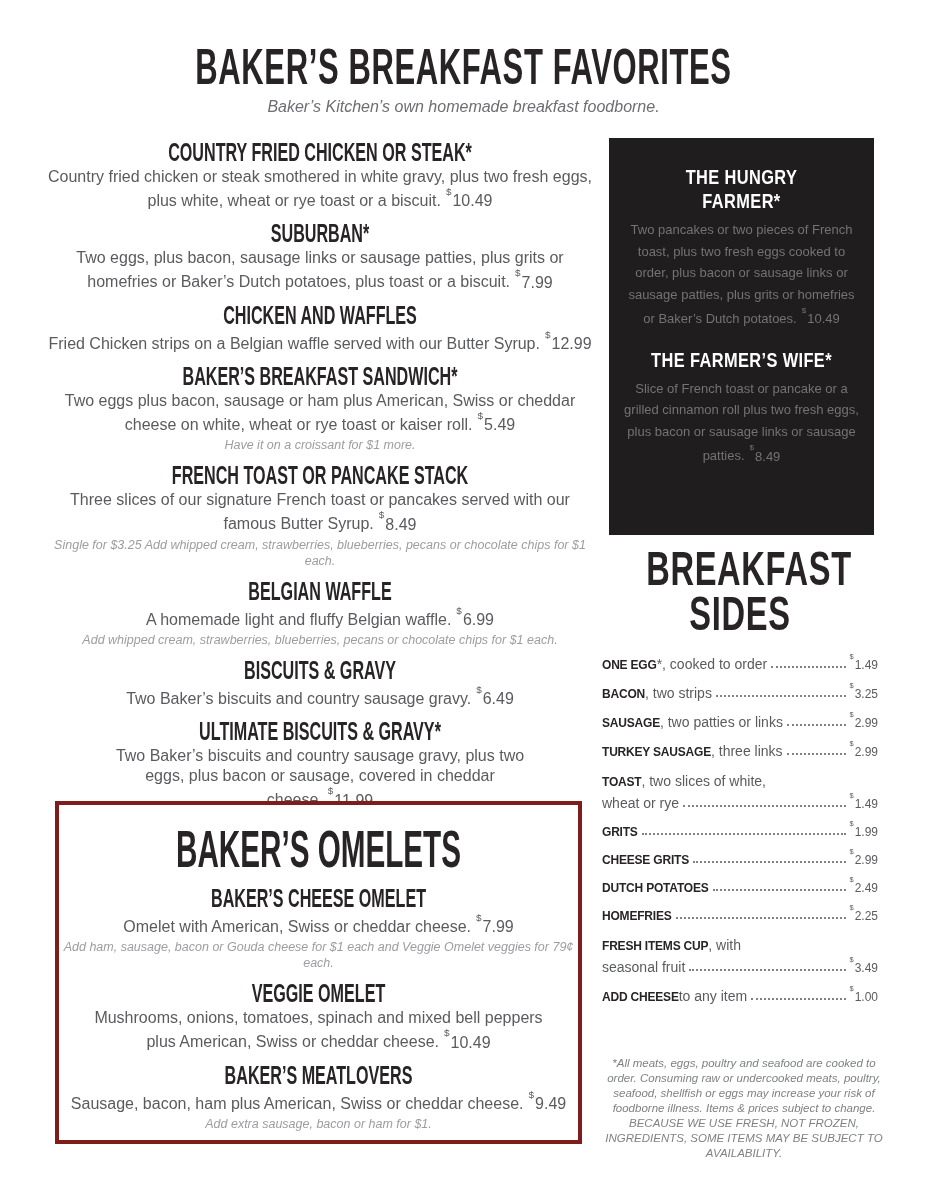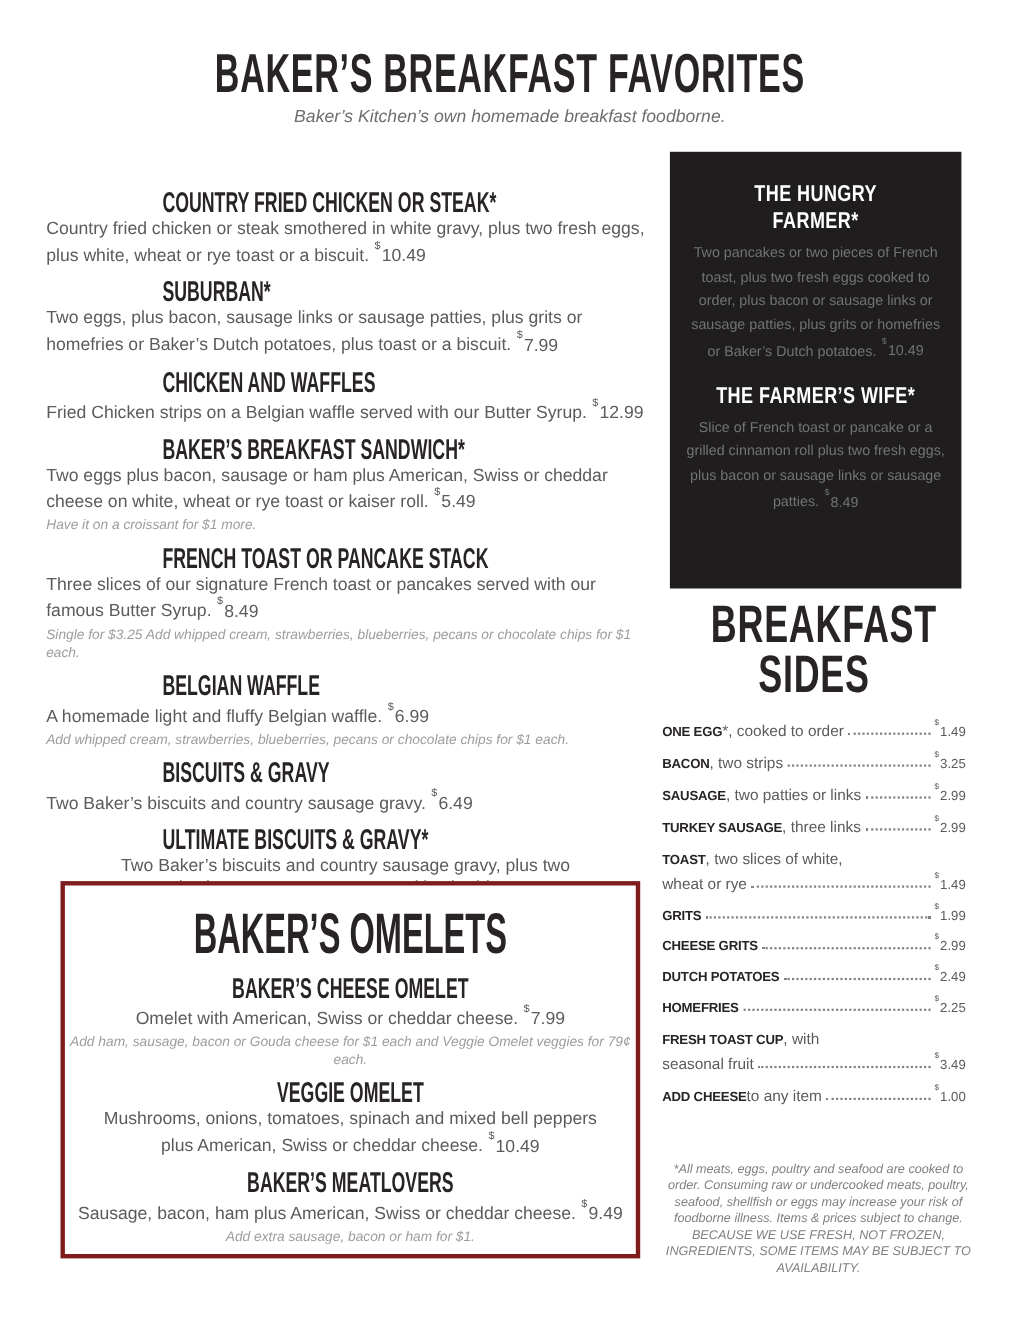--- a/index.html
+++ b/index.html
@@ -7,21 +7,21 @@
     position:relative;width:927px;height:1200px;margin:0 auto;background:#ffffff;
     font-family:"Liberation Sans",sans-serif;color:#5a5b5e;overflow:hidden;
   }
   
   .cond{font-weight:bold;color:#282425;transform-origin:50% 50%;white-space:pre-wrap;}
   .page-title{font-size:50px;line-height:54px;margin:0;transform:scaleX(0.62);letter-spacing:1px;}
   .subtitle{margin:4px 0 0;font-style:italic;font-size:16px;color:#6d6e71;}
   .header{position:absolute;left:0;right:0;top:40px;text-align:center;}
 
   
-  .favorites{position:absolute;left:42px;top:139px;width:556px;text-align:left;margin-top:32px;}
+  .favorites{position:absolute;left:42px;top:139px;width:556px;text-align:center;}
   .m-item{margin-bottom:9px;}
   .m-name{font-size:26px;line-height:26px;margin:0 0 2px;transform:scaleX(0.62);}
   .m-desc{font-size:16px;line-height:20px;margin:0;color:#5a5b5e;}
   .m-note{font-size:12.5px;line-height:16px;margin:2px 0 0;font-style:italic;color:#9b9da0;}
   .price{white-space:nowrap;margin-left:5px;}
   .cur{font-size:62%;position:relative;top:-5px;margin-right:1px;}
 
   
   .feature-box{
     position:absolute;left:609px;top:138px;width:265px;height:397px;box-sizing:border-box;
@@ -191,21 +191,21 @@
     </div>
 
     <div class="side-item flexline">
       <span class="side-name">HOMEFRIES</span>
         <span class="side-desc"></span>
       <span class="leader"></span>
       <span class="side-price"><sup class="cur">$</sup><span>2.25</span></span>
     </div>
 
     <div class="side-item">
-      <div class="side-line1"><span class="side-name">FRESH TOAST CUP</span><span class="side-desc">, with</span></div>
+      <div class="side-line1"><span class="side-name">FRESH ITEMS CUP</span><span class="side-desc">, with</span></div>
       <div class="flexline">
         <span class="side-desc">seasonal fruit</span>
         <span class="leader"></span>
         <span class="side-price"><sup class="cur">$</sup><span>3.49</span></span>
       </div>
     </div>
 
     <div class="side-item flexline">
       <span class="side-name">ADD CHEESE</span>
         <span class="side-desc"> to any item</span>

